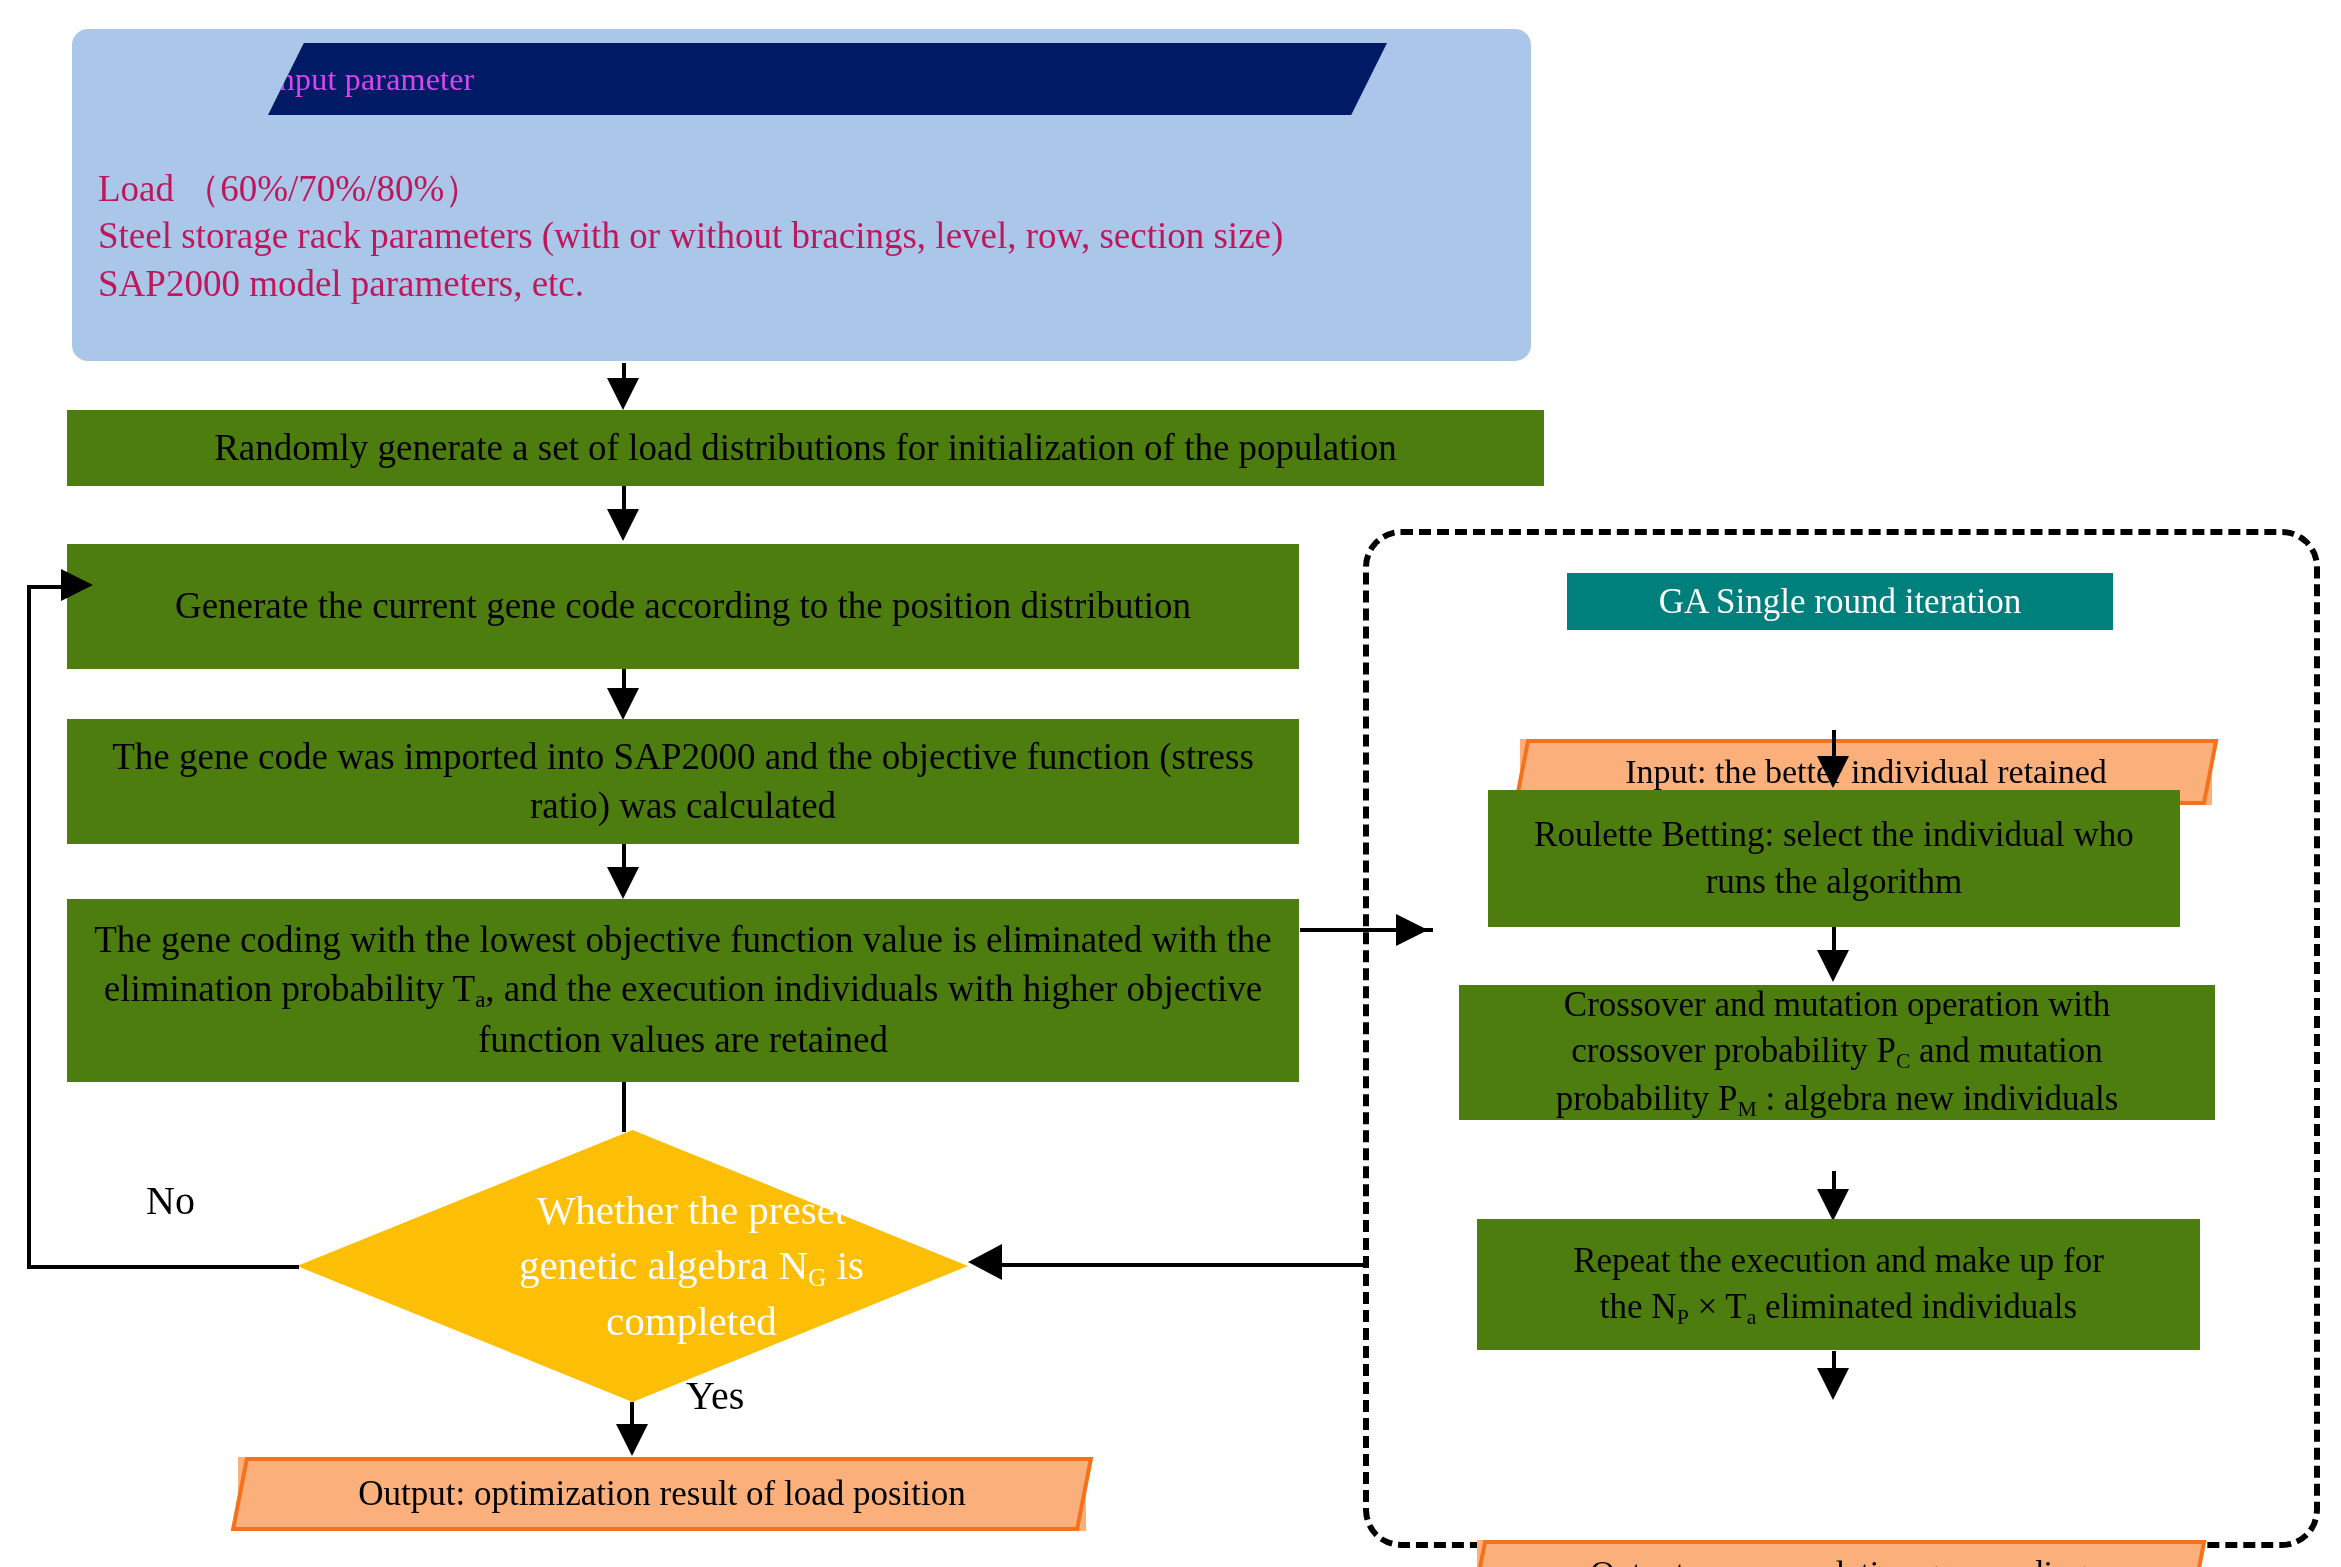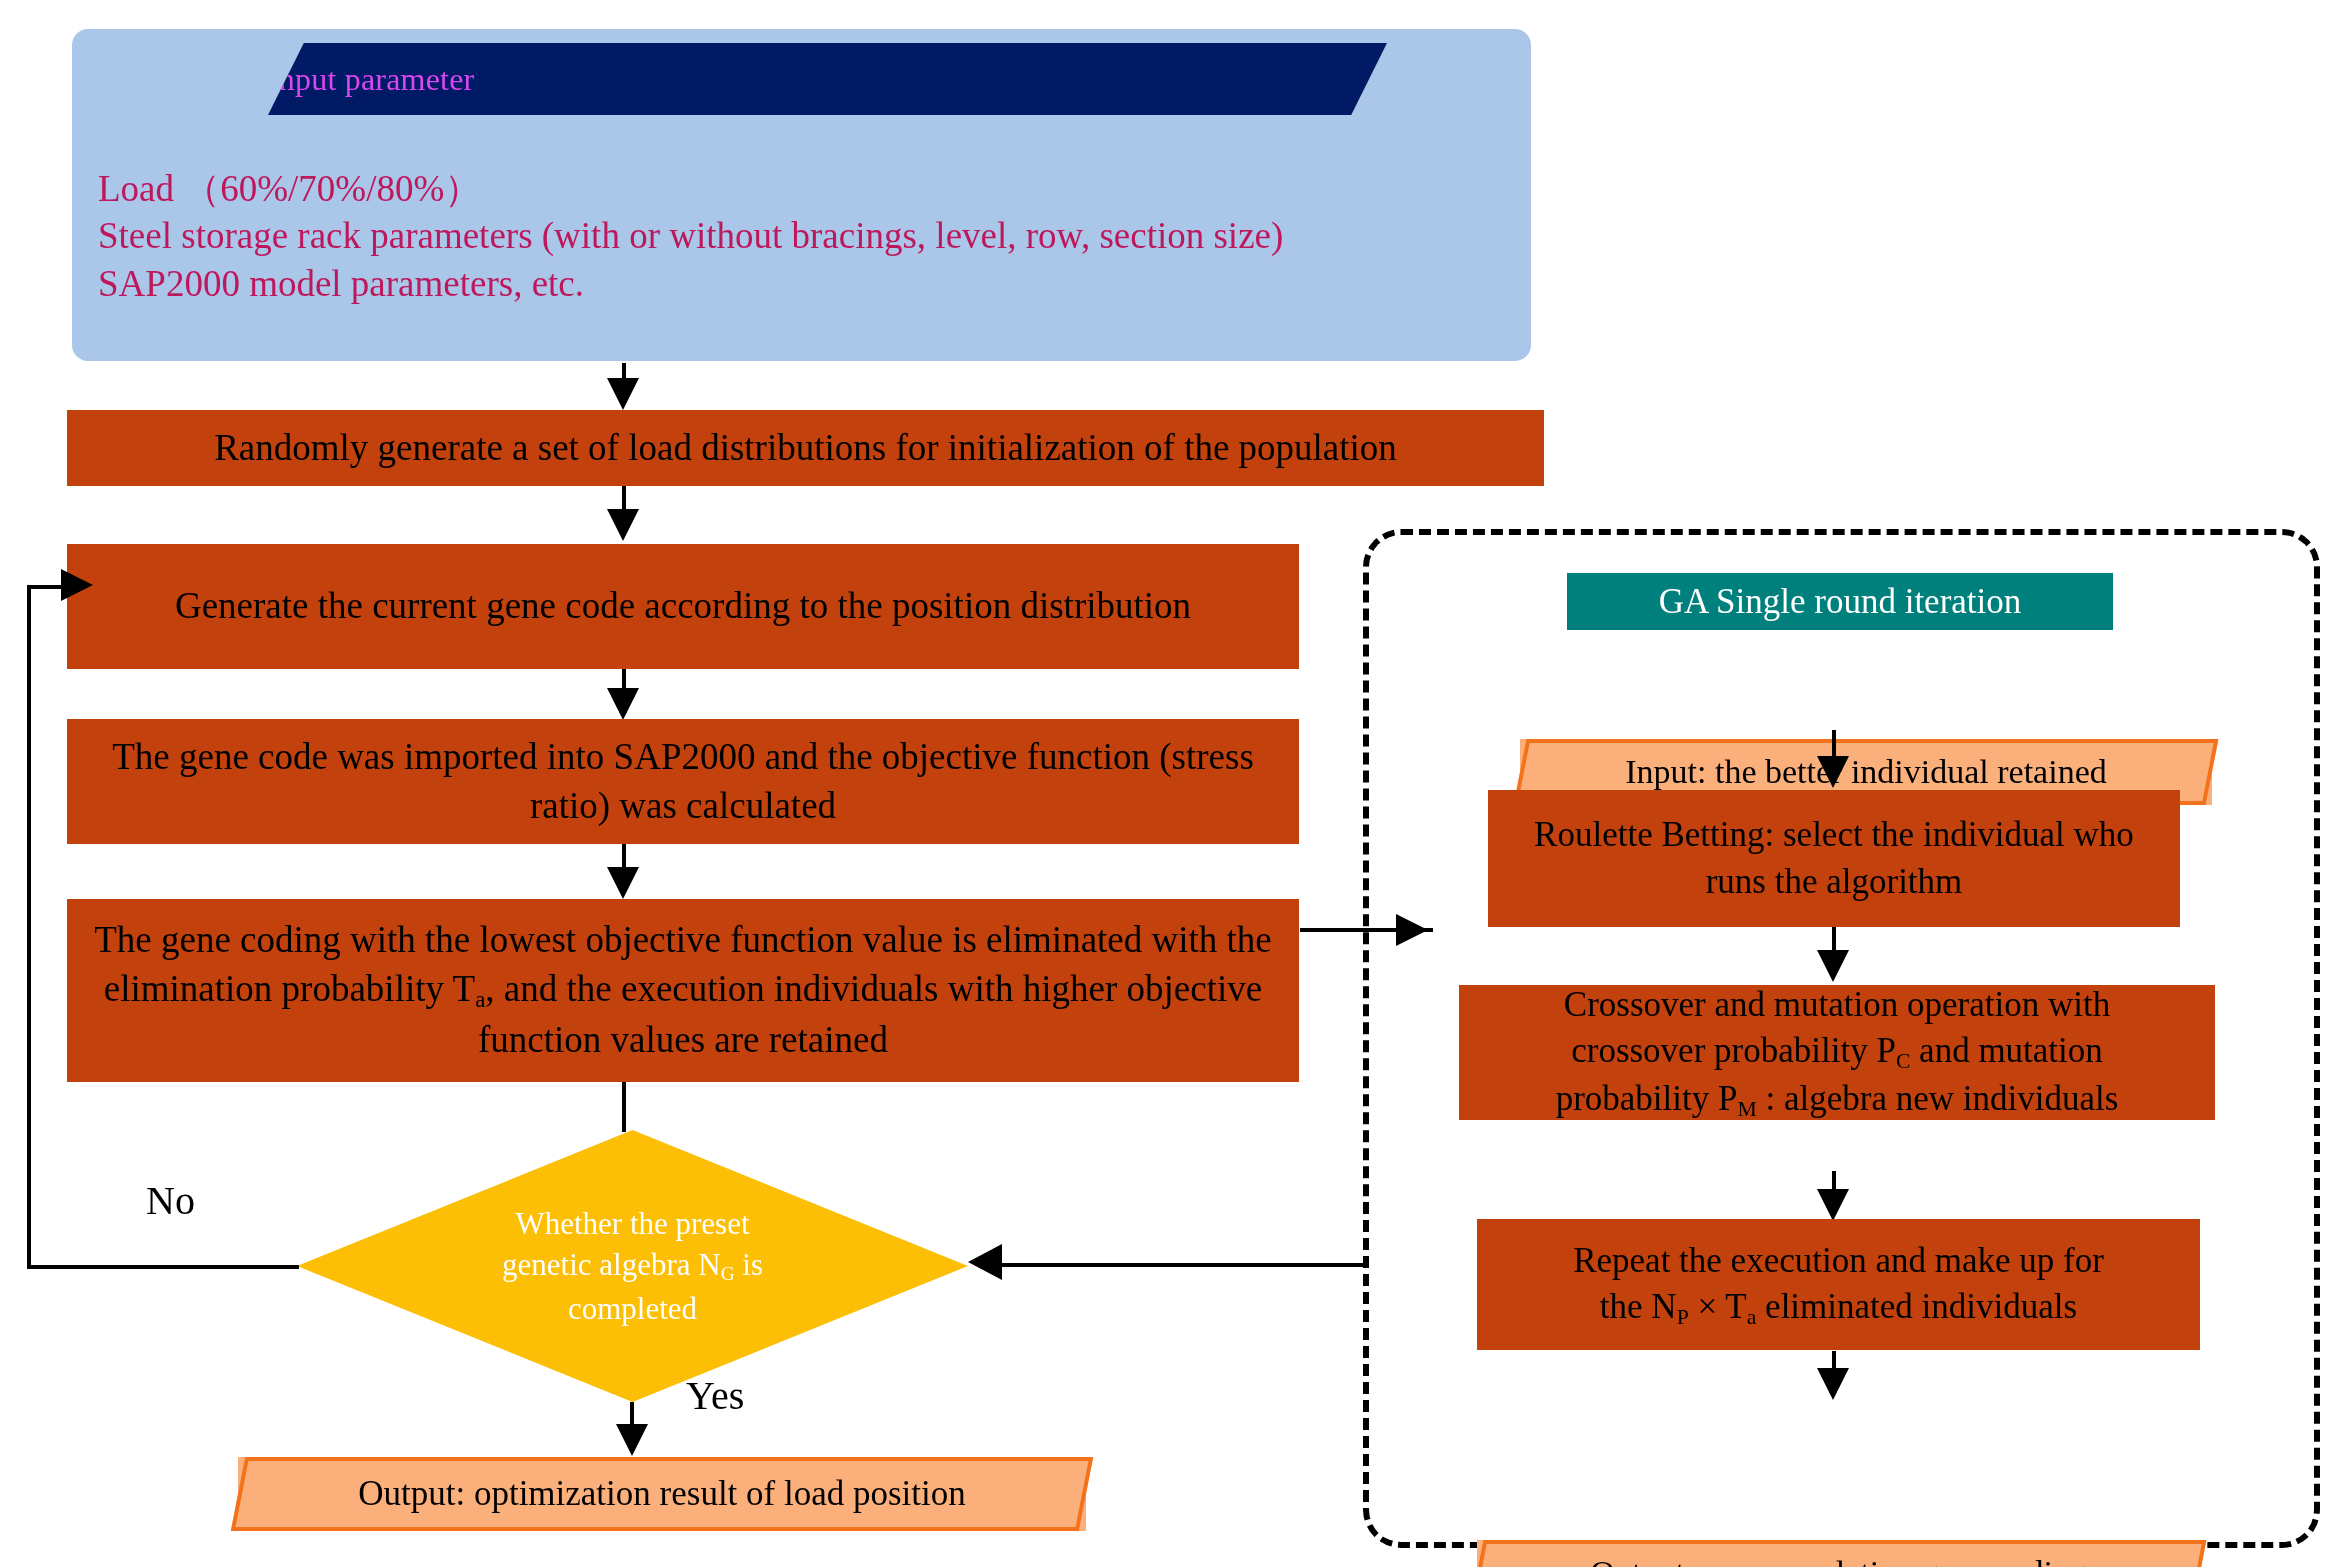--- a/index.html
+++ b/index.html
@@ -32,21 +32,21 @@
     letter-spacing:0.2px;
   }
   .blue-body{
     left:98px; top:165px; width:1421px;
     font-size:37px; line-height:1.28; color:#be185d;
   }
   .blue-body div{white-space:nowrap;}
 
   
   .gbox{
-    background:#c2410c;
+    background:#4d7c0f;
     color:#000;
     display:flex;align-items:center;justify-content:center;
     text-align:center;
     font-size:37px;
     line-height:1.32;
     padding:0 14.6px;
   }
   .gbox.small{font-size:35px;}
 
   .b-random{left:67px; top:410px; width:1477px; height:76px;}
@@ -58,22 +58,22 @@
   .diamond-wrap{
     left:297px; top:1130px; width:671px; height:272px;
   }
   .diamond-shape{
     position:absolute; inset:0;
     background:#fcbf05;
     clip-path:polygon(50% 0,100% 50%,50% 100%,0 50%);
   }
   .diamond-txt{
     position:absolute; inset:0;
-    display:flex;align-items:center;justify-content:center;
-    text-align:center; color:#ffffff; font-size:31px; line-height:1.34;
+    display:flex;align-items:center;justify-content:flex-end;
+    text-align:center; color:#ffffff; font-size:41px; line-height:1.34;
     padding:0 104px; box-sizing:border-box;
   }
 
   
   .para{
     background:#fbb07c;
     color:#000;
     display:flex;align-items:center;justify-content:center;
     text-align:center;
     font-size:35px;

